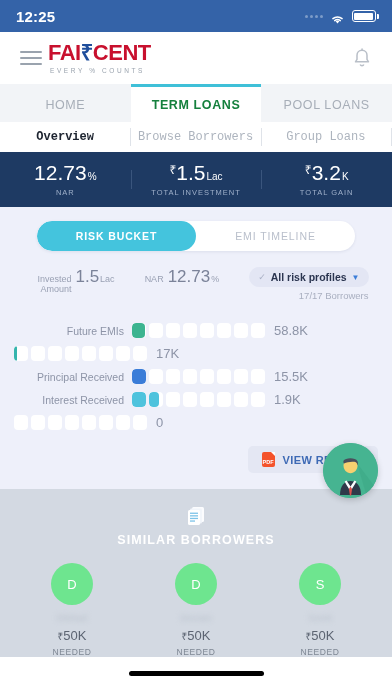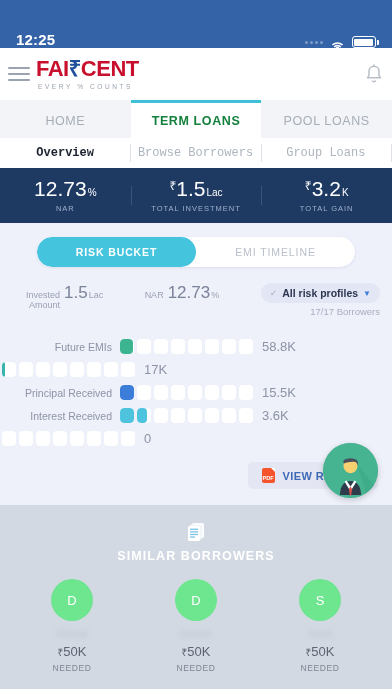--- a/index.html
+++ b/index.html
@@ -6,43 +6,43 @@
   html, body { width:392px; height:696px; }
   body {
     font-family: "Liberation Sans", sans-serif;
     background:#ffffff;
     overflow:hidden;
     position:relative;
   }
 
   
   .statusbar {
-    height:48px; background:#3463a8; color:#fff;
-    display:flex; align-items:flex-end; justify-content:space-between;
+    height:32px; background:#3463a8; color:#fff;
+    display:flex; align-items:center; justify-content:space-between;
     padding:0 16px;
   }
   .status-time { font-size:15px; font-weight:bold; letter-spacing:.2px; }
   .status-right { display:flex; align-items:center; gap:7px; }
   .sig-dots { display:flex; gap:2px; align-items:flex-end; }
   .sig-dots i { width:3px; height:3px; border-radius:50%; background:#7d9cc8; display:block; }
   .wifi { width:15px; height:11px; position:relative; }
   .batt {
     width:24px; height:12px; border:1.6px solid #ffffff; border-radius:3px;
     position:relative; display:flex; align-items:center;
   }
   .batt::after {
     content:""; position:absolute; right:-3.5px; top:3px;
     width:2px; height:5px; background:#ffffff; border-radius:0 1px 1px 0;
   }
   .batt i { display:block; width:19px; height:7px; background:#fff; margin-left:1px; border-radius:1px; }
 
   
   .appbar {
     height:52px; background:#fff; display:flex; align-items:center;
-    padding:0 8px; justify-content:space-between;
+    padding:0 20px; justify-content:space-between;
   }
   .hamburger { width:22px; display:flex; flex-direction:column; gap:4px; cursor:pointer; }
   .hamburger span { display:block; height:2px; background:#9aa3ae; border-radius:1px; }
   .logo-wrap { margin-left:6px; flex:1; }
   .logo {
     font-size:22px; font-weight:bold; color:#c8102e; letter-spacing:-.5px;
     line-height:1; display:flex; align-items:baseline;
   }
   .logo .rupee { color:#1f4e9c; font-weight:bold; }
   .logo-tag {
@@ -95,39 +95,39 @@
     height:30px; border-radius:15px; background:#fff; display:flex; overflow:hidden;
     box-shadow:0 1px 3px rgba(60,70,110,.10);
   }
   .toggle-btn {
     flex:1; display:flex; align-items:center; justify-content:center;
     font-size:10.5px; letter-spacing:.9px; color:#b9bfcb; cursor:pointer;
   }
   .toggle-btn.active { background:#44c4dd; color:#fff; font-weight:bold; border-radius:15px; }
 
   .summary {
-    display:flex; align-items:flex-start; justify-content:space-between;
-    gap:12px; padding:6px 12px 10px;
+    display:flex; align-items:flex-start; justify-content:center;
+    gap:30px; padding:6px 12px 10px;
   }
   .sum-item { display:flex; align-items:baseline; gap:4px; }
   .sum-lbl { font-size:9px; color:#9aa1b4; line-height:1.15; text-align:right; max-width:48px; }
   .sum-val { font-size:17px; color:#7b8399; }
   .sum-val .sm { font-size:9px; color:#9aa1b4; margin-left:1px; }
   .risk-col { display:flex; flex-direction:column; align-items:flex-end; }
   .risk-pill {
     background:#e3e6f4; border-radius:12px; padding:4px 9px;
     display:flex; align-items:center; gap:5px; cursor:pointer;
   }
   .risk-check { color:#a9b0c5; font-size:9px; }
   .risk-txt { font-size:10.5px; color:#2b3550; font-weight:bold; }
   .risk-caret { color:#3b7dd8; font-size:8px; }
   .risk-sub { font-size:9.5px; color:#a9afc0; margin-top:3px; }
 
   
-  .chart { padding:8px 2px 4px; }
+  .chart { padding:8px 14px 4px; }
   .chart-row { display:flex; align-items:center; height:23px; }
   .chart-lbl { width:118px; text-align:right; font-size:10.5px; color:#8d94a7; padding-right:8px; }
   .chart-track { display:flex; gap:3px; }
   .seg {
     width:14px; height:15px; border-radius:4px; background:#ffffff;
     overflow:hidden; position:relative;
   }
   .seg .fill { position:absolute; left:0; top:0; bottom:0; border-radius:4px; }
   .chart-val { font-size:13px; color:#8d94a7; padding-left:9px; }
 
@@ -149,21 +149,21 @@
   .report-txt { font-size:11px; color:#3e6ab5; font-weight:bold; letter-spacing:.4px; }
 
   
   .fab {
     position:absolute; right:14px; top:443px; width:55px; height:55px;
     border-radius:50%; background:#46b491; overflow:hidden; cursor:pointer;
     box-shadow:0 2px 6px rgba(0,0,0,.18); z-index:5;
   }
 
   
-  .similar { background:#d3d9e2; padding:16px 0 16px; }
+  .similar { background:#d3d9e2; padding:16px 0 0; }
   .sim-ico { display:flex; justify-content:center; }
   .sim-title {
     text-align:center; font-size:12.5px; color:#fff; letter-spacing:1.1px;
     margin-top:6px; font-weight:bold;
   }
   .cards { display:flex; padding:16px 10px 0; }
   .card { flex:1; display:flex; flex-direction:column; align-items:center; cursor:pointer; }
   .card-av {
     width:42px; height:42px; border-radius:50%; background:#6ee58f;
     display:flex; align-items:center; justify-content:center;
@@ -358,21 +358,21 @@
           <div class="seg">
             <div class="fill" style="width: 70%; background: rgb(78, 195, 221);"></div>
           </div>
           <div class="seg"></div>
           <div class="seg"></div>
           <div class="seg"></div>
           <div class="seg"></div>
           <div class="seg"></div>
           <div class="seg"></div>
         </div>
-        <div class="chart-val">3.6K</div>
+        <div class="chart-val">1.9K</div>
       </div>
       <div class="chart-row">
         <div class="chart-track">
           <div class="seg"></div>
           <div class="seg"></div>
           <div class="seg"></div>
           <div class="seg"></div>
           <div class="seg"></div>
           <div class="seg"></div>
           <div class="seg"></div>

